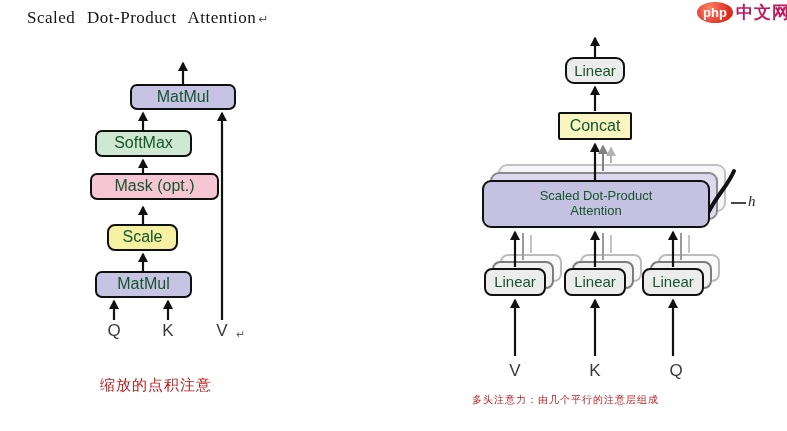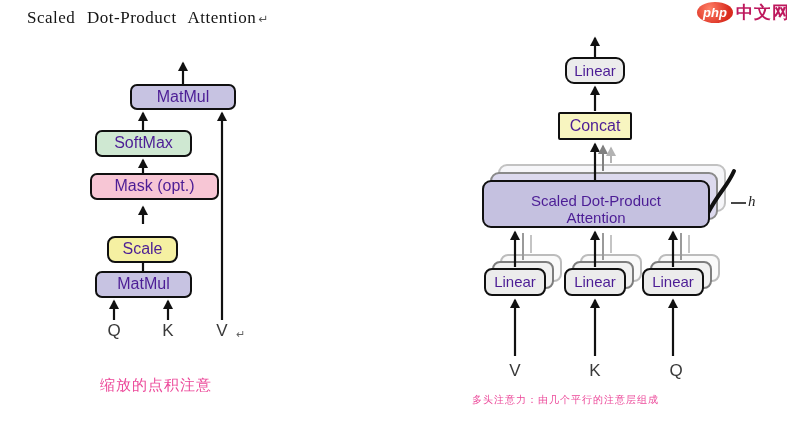--- a/index.html
+++ b/index.html
@@ -11,47 +11,47 @@
   
   .title {
     position:absolute; font-family:"Liberation Serif", serif;
     font-size:17px; color:#141414; word-spacing:7px; letter-spacing:.5px;
     white-space:nowrap; z-index:4;
   }
   .title-left  { left:27px;  top:8px; }
   .title-right { left:513px; top:8px; }
   .ret { font-size:12px; color:#555; margin-left:2px; font-family:"DejaVu Sans", sans-serif; }
   .caption {
-    position:absolute; color:#ec4899; z-index:4; white-space:nowrap;
+    position:absolute; color:#b91c1c; z-index:4; white-space:nowrap;
     letter-spacing:1px;
   }
   .caption-left  { left:100px; top:376px; font-size:15px; }
   .caption-right { left:472px; top:393px; font-size:10px; }
 
   
   .box {
     position:absolute; box-sizing:border-box;
     border:2.3px solid #101010; border-radius:7px;
     display:flex; align-items:center; justify-content:center;
-    font-size:16px; color:#4c1d95; z-index:3; line-height:1.15;
+    font-size:16px; color:#14532d; z-index:3; line-height:1.15;
   }
 
   
   .b-matmul-top { left:130px; top:84px;  width:106px; height:26px; background:#c7c3e2; }
   .b-softmax    { left:95px;  top:130px; width:97px;  height:27px; background:#cfe8d2;text-align:center; }
   .b-mask       { left:90px;  top:173px; width:129px; height:27px; background:#f7c6d5; }
-  .b-scale      { left:107px; top:224px; width:71px;  height:27px; background:#f5f0a2; border-radius:8px;margin-top:12px; }
+  .b-scale      { left:107px; top:224px; width:71px;  height:27px; background:#f5f0a2; border-radius:8px; }
   .b-matmul-bot { left:95px;  top:271px; width:97px;  height:27px; background:#c7c3e2; }
 
   
   .b-linear-top { left:565px; top:57px;  width:60px; height:27px; background:#ececec; border-radius:9px; font-size:15px; }
   .b-concat     { left:558px; top:112px; width:74px; height:28px; background:#f8f5c0; border-radius:2px; }
   .b-sdpa {
     left:482px; top:180px; width:228px; height:48px; background:#c5c1e0;
-    border-radius:9px; flex-direction:column; font-size:15px;justify-content:flex-end;
+    border-radius:9px; flex-direction:column; font-size:13px;
   }
   .b-lin { width:62px; height:28px; background:#ececec; border-radius:8px; font-size:15px; }
   .b-lin1 { left:484px; top:268px; }
   .b-lin2 { left:564px; top:268px; }
   .b-lin3 { left:642px; top:268px; }
 
   
   .shadow-box { position:absolute; box-sizing:border-box; border-radius:9px; z-index:1; }
   .sdpa-s1 { left:490px; top:172px; width:228px; height:48px; border:2px solid #8a8a8a; background:#dcd9ee; }
   .sdpa-s2 { left:498px; top:164px; width:228px; height:48px; border:2px solid #c2c2c2; background:#f6f6f9; }
@@ -83,21 +83,21 @@
     position:absolute; left:748px; top:193px; z-index:4;
     font-family:"Liberation Serif", serif; font-style:italic;
     font-size:15px; color:#222;
   }
 
   
   .logo { position:absolute; left:697px; top:1px; display:flex; align-items:center; z-index:5; }
   .logo-badge {
     width:36px; height:21px; border-radius:50%;
     background:radial-gradient(circle at 35% 32%, #ff8066, #d92b1e 72%);
-    color:#fff; font-style:italic; font-weight:bold; font-size:13px;
+    color:#fff; font-weight:bold; font-size:13px;
     display:flex; align-items:center; justify-content:center;
   }
   .logo-text { font-size:17px; font-weight:bold; color:#be185d; margin-left:3px; letter-spacing:1px; }
 </style>
 </head>
 <body>
 
 <div class="stage">
 
   <div class="title title-left">

